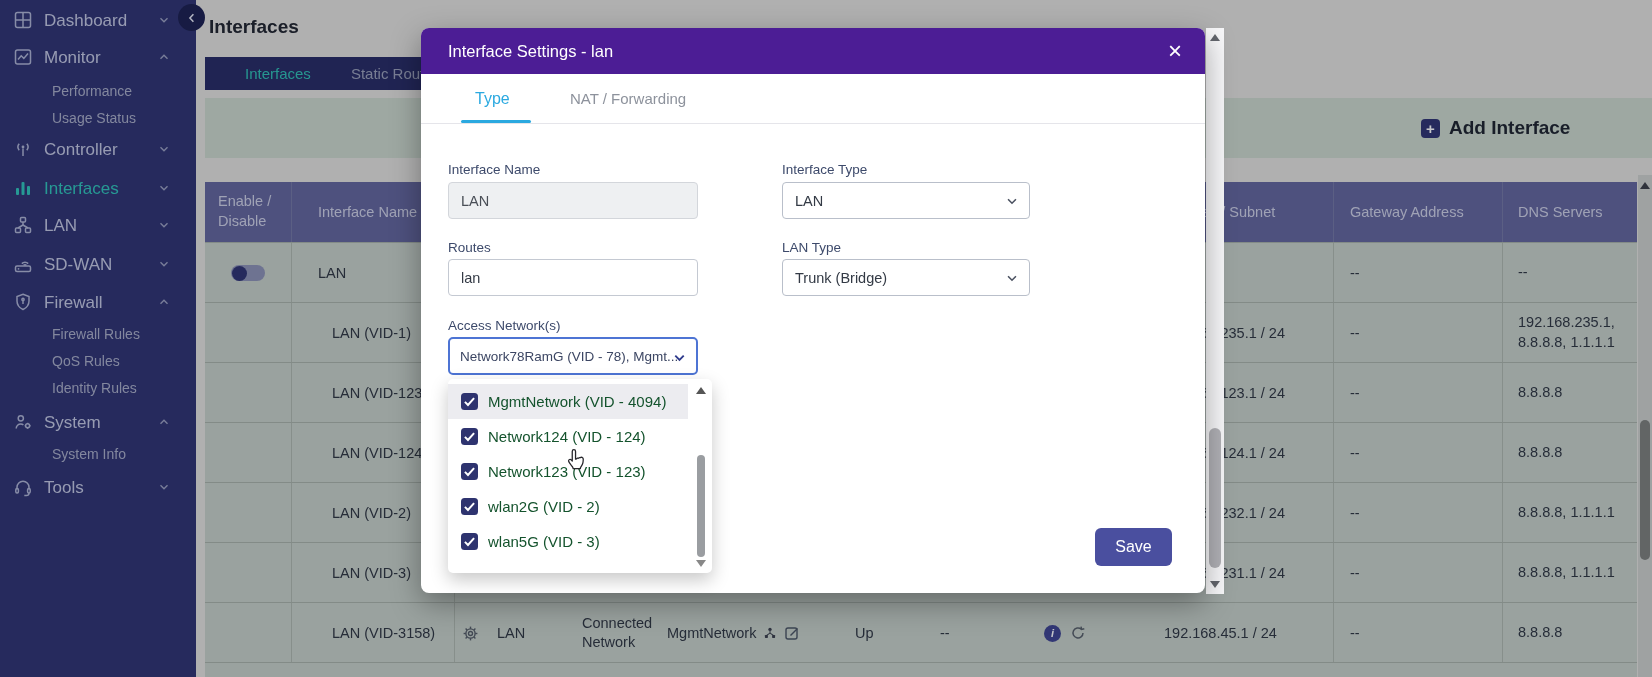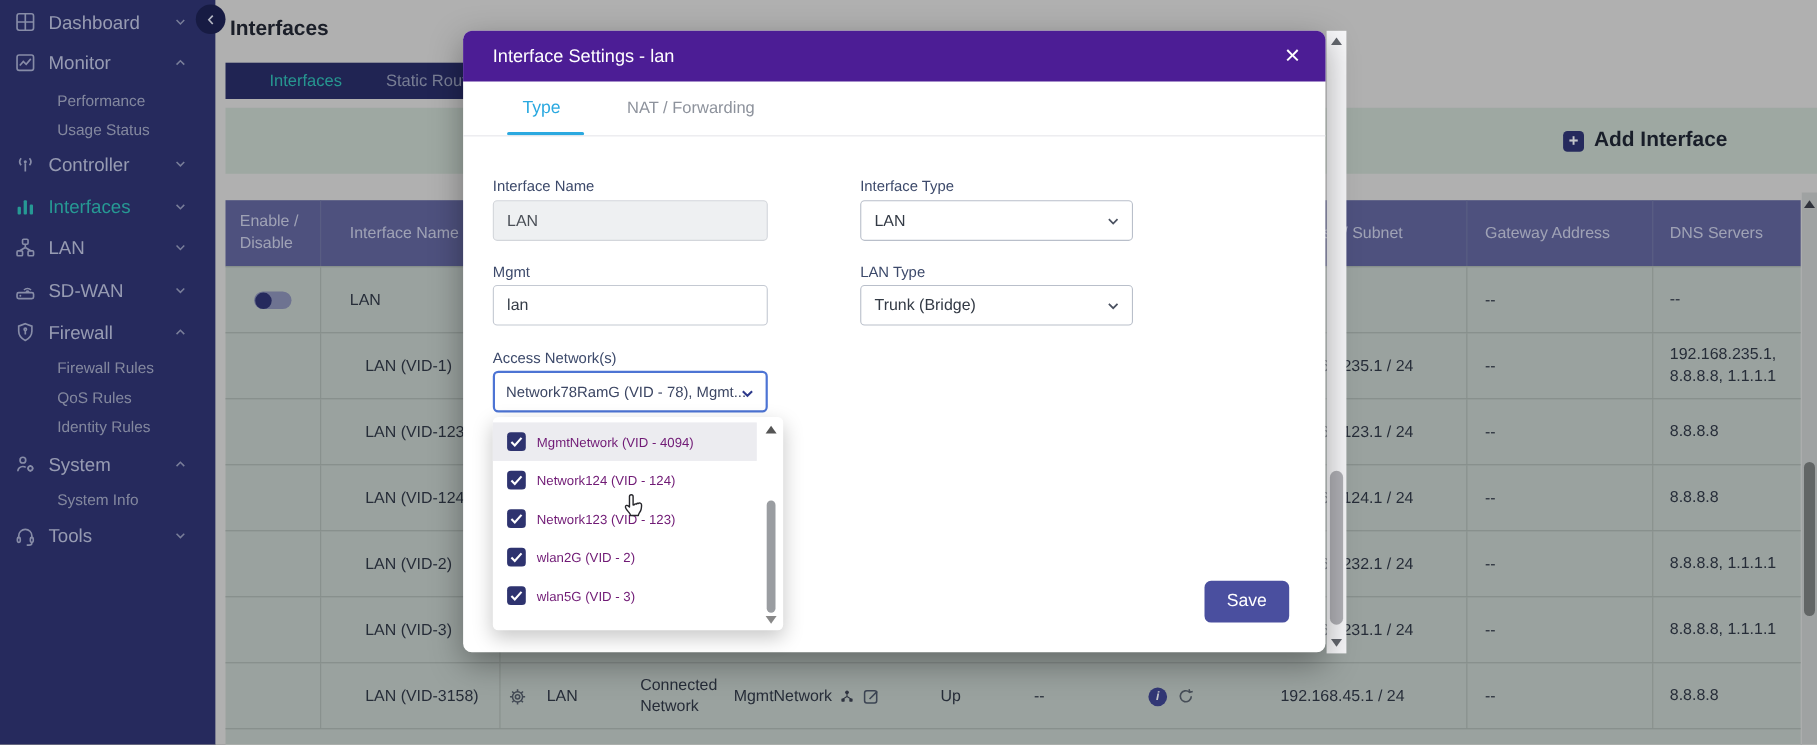--- a/index.html
+++ b/index.html
@@ -98,21 +98,21 @@
   .f-select { position:absolute; width:248px; height:37px; border:1px solid #b9bfca; border-radius:4px;
               display:flex; align-items:center; padding:0 12px; font-size:14.5px; color:#333a45; }
   .f-select .chev { position:absolute; right:10px; top:11px; width:14px; height:14px; color:#4a5160; }
   .ms-box { position:absolute; left:27px; top:309px; width:250px; height:38px; border:2px solid #4d74d4; border-radius:5px;
             display:flex; align-items:center; padding:0 10px; font-size:13.5px; color:#3c4663; }
   .ms-box .chev { position:absolute; right:9px; top:11px; width:15px; height:15px; color:#2e3a8c; }
   .dd-panel { position:absolute; left:27px; top:351px; width:264px; height:194px; background:#fff; border-radius:5px;
               box-shadow:0 7px 18px rgba(0,0,0,.22); }
   .dd-item { position:absolute; left:0; width:240px; height:35px; display:flex; align-items:center; padding-left:13px; gap:10px; }
   .dd-item.hl { background:#ececf0; }
-  .dd-label { font-size:12px; color:#701a75; }
+  .dd-label { font-size:15px; color:#14532d; }
   .checkbox { width:17px; height:17px; background:#2e336f; border-radius:3.5px; display:flex; align-items:center; justify-content:center; }
   .dd-scroll { position:absolute; right:5px; top:4px; width:12px; height:186px; }
   .dd-scroll .tri-up   { position:absolute; left:1px; top:4px; border-bottom-color:#555; }
   .dd-scroll .tri-down { position:absolute; left:1px; bottom:2px; border-top-color:#888; }
   .dd-thumb { position:absolute; left:2px; top:72px; width:8px; height:102px; border-radius:4px; background:#9a9da1; }
   .save-btn { position:absolute; left:674px; top:500px; width:77px; height:38px; background:#4a4f9f; border:none;
               border-radius:6px; color:#fff; font-size:16px; font-family:"Liberation Sans",sans-serif; }
 
   .cursor { position:absolute; left:564px; top:448px; z-index:30; }
   svg { display:block; }
@@ -506,21 +506,21 @@
     <span class="f-label" style="left:361px; top:134px">Interface Type</span>
     <div class="f-select" style="left:361px; top:154px">
       <span>LAN</span>
       <span class="chev">
           <svg viewBox="0 0 16 16" width="14" height="14" fill="none" stroke="currentColor" stroke-width="1.8">
             <polyline points="3.5,6 8,10.5 12.5,6"></polyline>
           </svg>
         </span>
     </div>
 
-    <span class="f-label" style="left:27px; top:212px">Mgmt</span>
+    <span class="f-label" style="left:27px; top:212px">Routes</span>
     <input class="f-input" style="left: 27px; top: 231px;" value="lan">
 
     <span class="f-label" style="left:361px; top:212px">LAN Type</span>
     <div class="f-select" style="left:361px; top:231px">
       <span>Trunk (Bridge)</span>
       <span class="chev">
           <svg viewBox="0 0 16 16" width="14" height="14" fill="none" stroke="currentColor" stroke-width="1.8">
             <polyline points="3.5,6 8,10.5 12.5,6"></polyline>
           </svg>
         </span>

